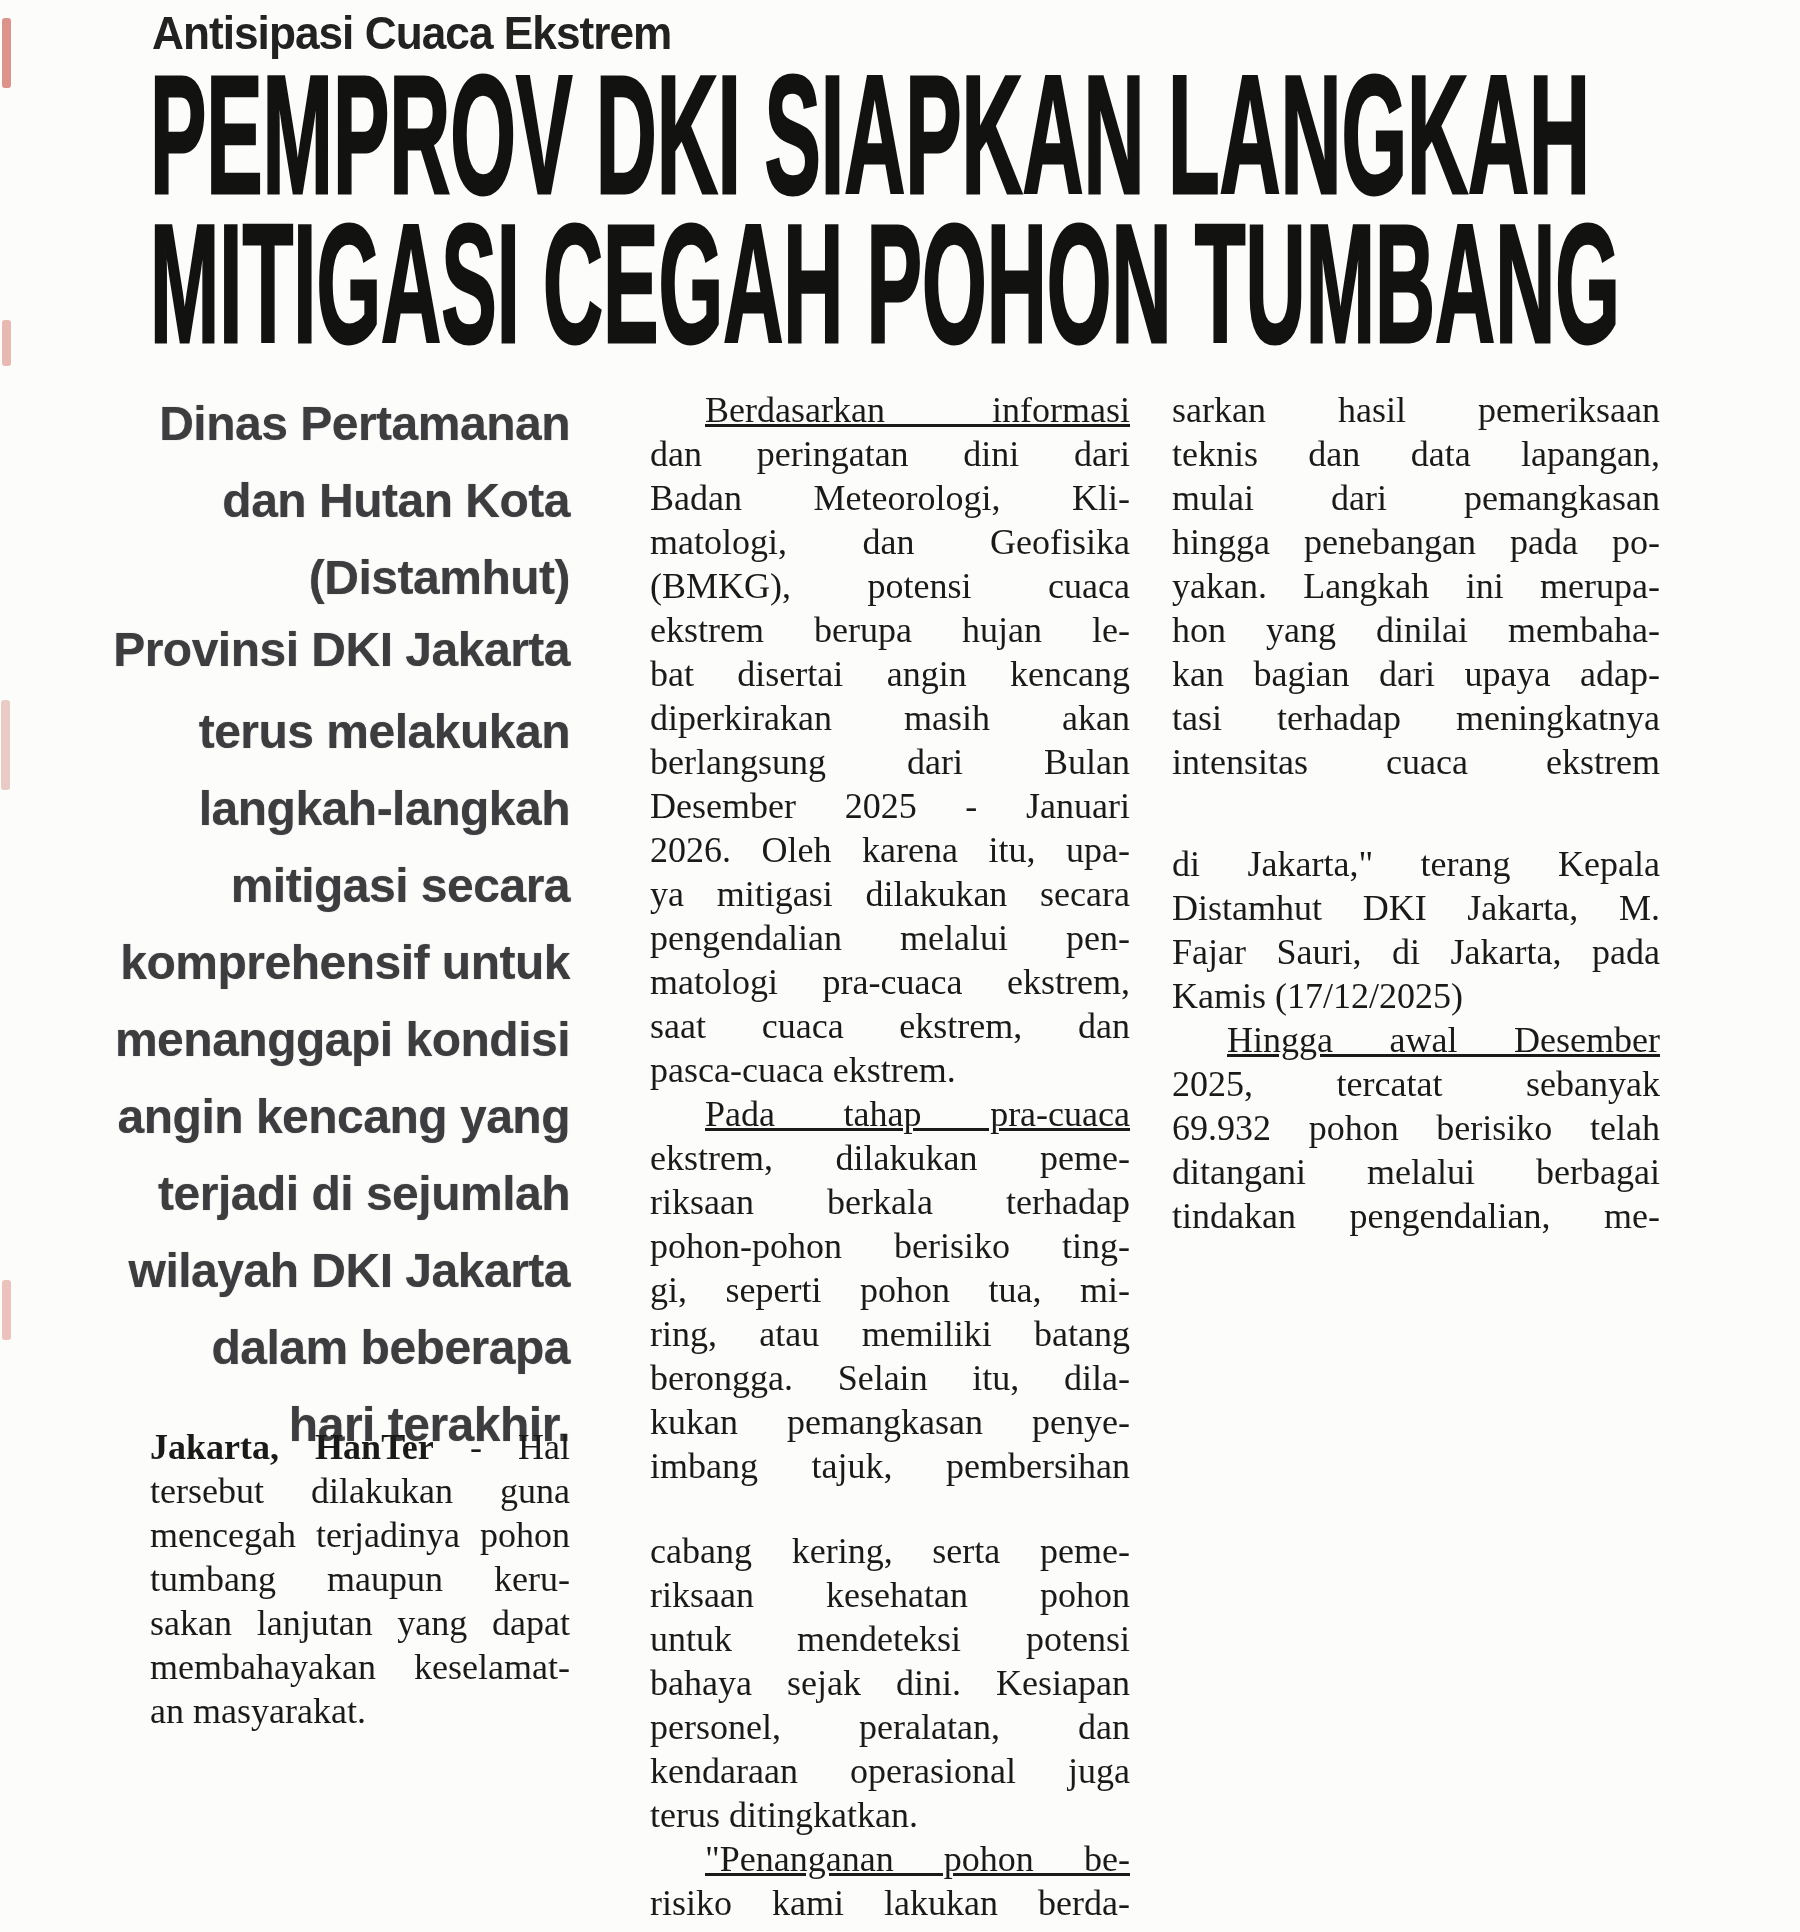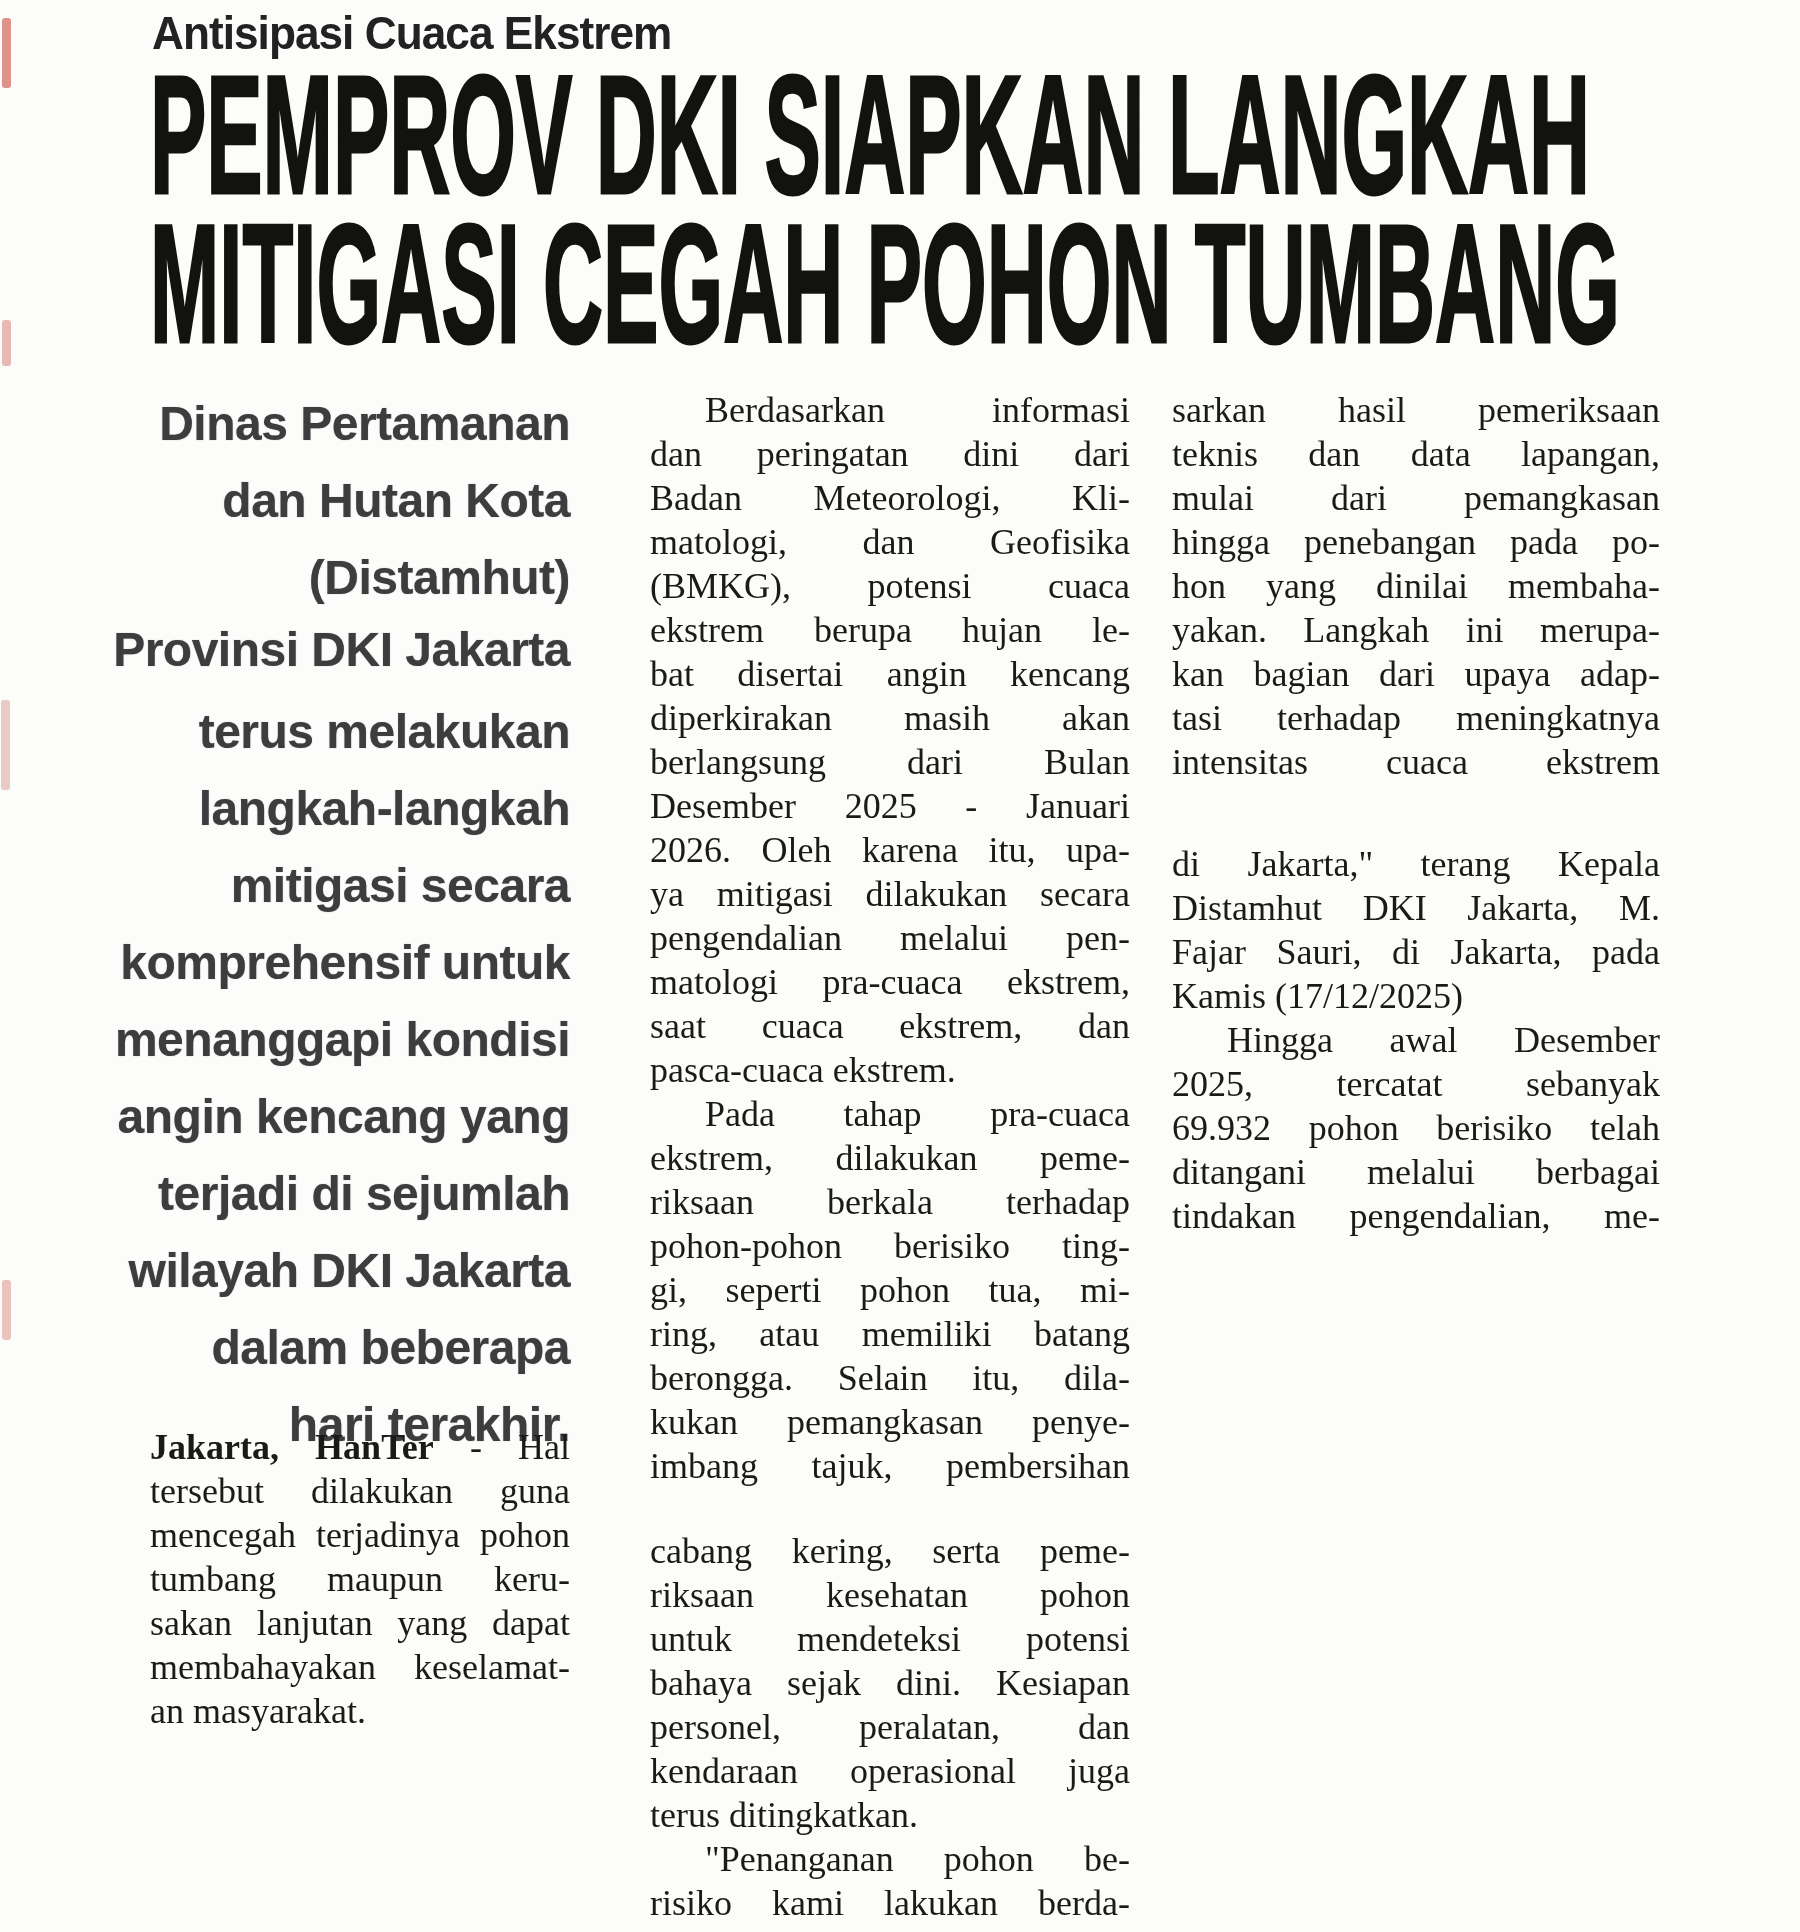--- a/index.html
+++ b/index.html
@@ -31,21 +31,21 @@
   }
   .lede .line{
     position:absolute;right:0;white-space:nowrap;
     text-align:right;text-align-last:right;letter-spacing:-.5px;
   }
   .col1-body{left:150px;top:1425px;width:420px;}
   .col2{left:650px;top:388px;width:480px;}
   .col3{left:1172px;top:388px;width:488px;}
   .line{text-align:justify;text-align-last:justify;}
   .line.last{text-align-last:left;}
-  .line.indent{text-indent:55px;}
+  .line.indent{text-indent:55px;text-decoration:underline;}
   .gap2{margin-top:41px;}
   .gap3{margin-top:58px;}
   .dateline{font-weight:bold;}
   
   .artifact{position:absolute;width:9px;border-radius:3px;opacity:.55;}
 </style>
 </head>
 <body>
 
 <div class="kicker">Antisipasi Cuaca Ekstrem</div>
@@ -128,22 +128,22 @@
       <div class="line">risiko kami lakukan berda-</div>
     </div>
 </div>
 
 <div class="col col3">
   <div>
       <div class="line">sarkan hasil pemeriksaan</div>
       <div class="line">teknis dan data lapangan,</div>
       <div class="line">mulai dari pemangkasan</div>
       <div class="line">hingga penebangan pada po-</div>
+      <div class="line">yakan. Langkah ini merupa-</div>
       <div class="line">hon yang dinilai membaha-</div>
-      <div class="line">yakan. Langkah ini merupa-</div>
       <div class="line">kan bagian dari upaya adap-</div>
       <div class="line">tasi terhadap meningkatnya</div>
       <div class="line">intensitas cuaca ekstrem</div>
     </div>
   <div class="gap3">
       <div class="line">di Jakarta," terang Kepala</div>
       <div class="line">Distamhut DKI Jakarta, M.</div>
       <div class="line">Fajar Sauri, di Jakarta, pada</div>
       <div class="line last">Kamis (17/12/2025)</div>
     </div>

